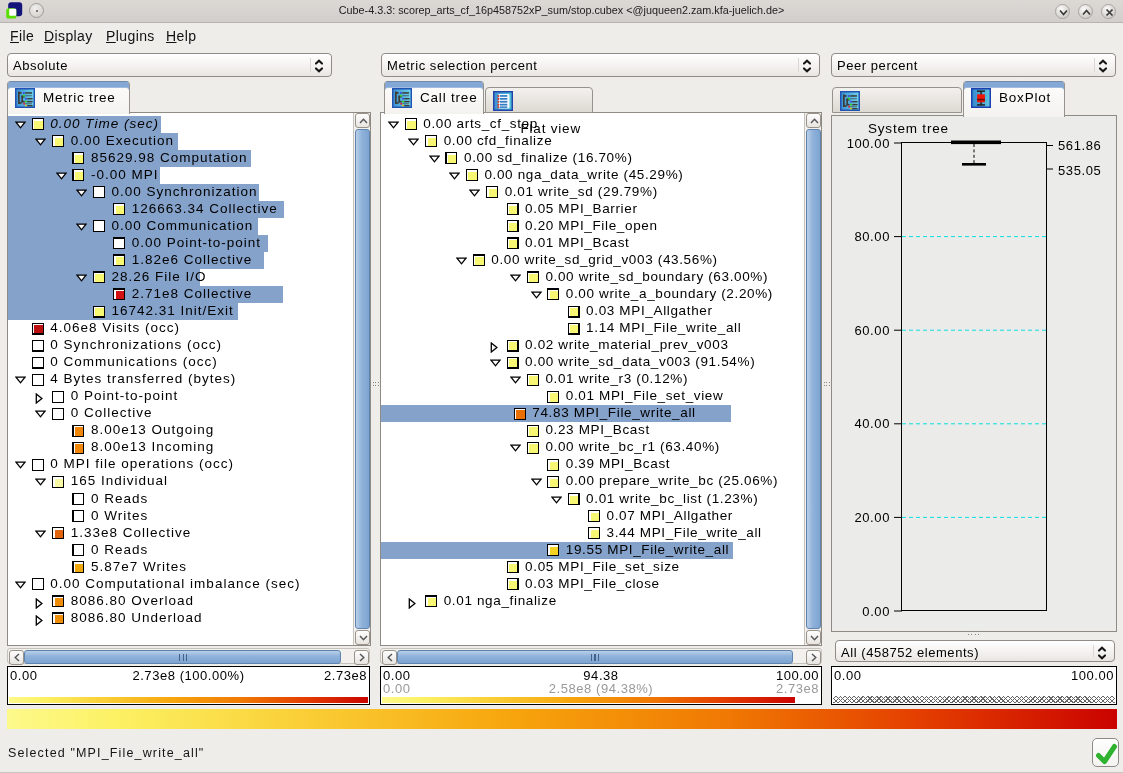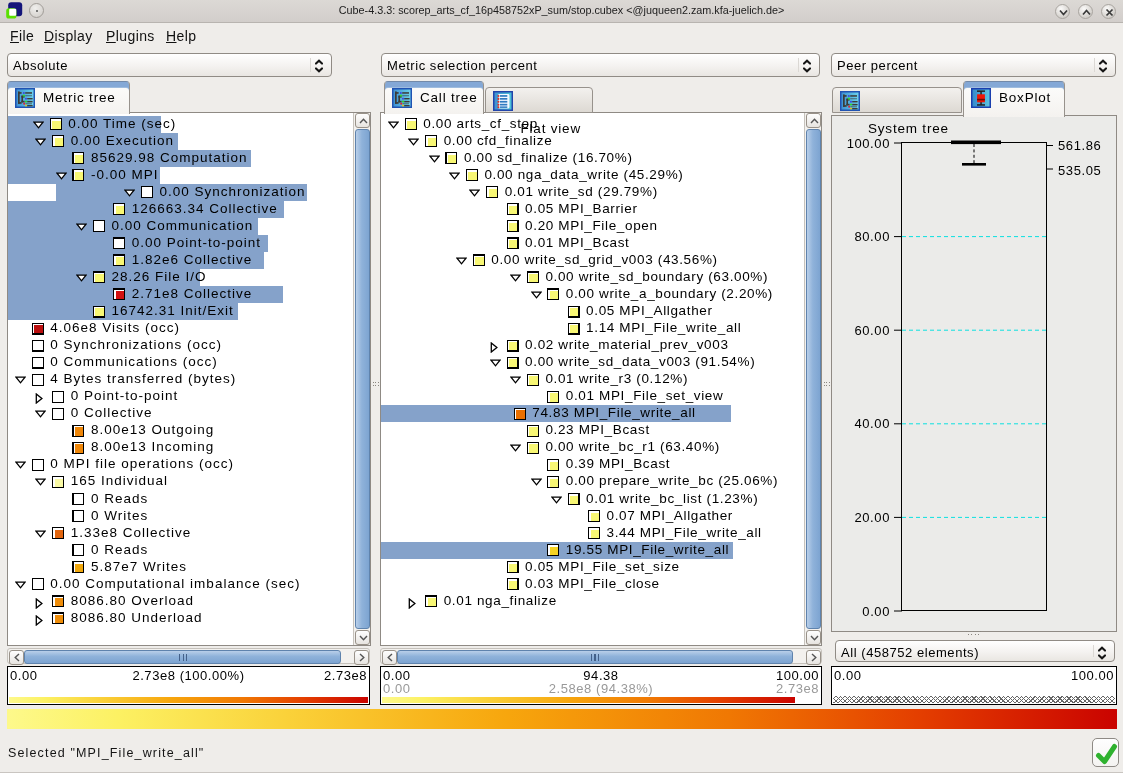--- a/index.html
+++ b/index.html
@@ -314,31 +314,31 @@
 </g>
 <rect x="6.1" y="6.3" width="7.8" height="8" fill="#ee1505"></rect>
 <rect x="6.1" y="10.8" width="7.8" height="1.6" fill="#6d0d02"></rect>
 </svg>
     </span>
     <span class="tlbl">BoxPlot</span>
   </div>
 
 <div class="twidget" style="left:7px;top:112px;width:364px;height:534px"></div>
 <div class="tree" id="ltree" style="left:8px;top:113px;width:345px;height:532px;padding-top:2.5px">
-<div class="row"><span class="hl sel" style="padding-left:25px;width:153px;"><span class="tslot"><svg class="tri" width="11" height="8" viewBox="0 0 11 8">
+<div class="row"><span class="hl sel" style="padding-left:7.0px;width:153px;font-style:italic;"><span class="tslot"><svg class="tri" width="11" height="8" viewBox="0 0 11 8">
             <path d="M1 1.2 H10 L5.5 6.8 Z" fill="#fff" stroke="#000" stroke-width="1.3"></path>
           </svg></span><span class="icon"><i style="background:#f8f774"></i></span><span class="txt">0.00 Time (sec)</span></span></div>
     <div class="row"><span class="hl sel" style="padding-left:27.4px;width:170px;"><span class="tslot"><svg class="tri" width="11" height="8" viewBox="0 0 11 8">
             <path d="M1 1.2 H10 L5.5 6.8 Z" fill="#fff" stroke="#000" stroke-width="1.3"></path>
           </svg></span><span class="icon"><i style="background:#f8f774"></i></span><span class="txt">0.00 Execution</span></span></div>
     <div class="row"><span class="hl sel" style="padding-left:47.7px;width:243px;"><span class="tslot"></span><span class="icon"><i style="background:#f8f774"></i></span><span class="txt">85629.98 Computation</span></span></div>
     <div class="row"><span class="hl sel" style="padding-left:47.7px;width:152px;"><span class="tslot"><svg class="tri" width="11" height="8" viewBox="0 0 11 8">
             <path d="M1 1.2 H10 L5.5 6.8 Z" fill="#fff" stroke="#000" stroke-width="1.3"></path>
           </svg></span><span class="icon"><i style="background:#f8f774"></i></span><span class="txt">-0.00 MPI</span></span></div>
-    <div class="row"><span class="hl sel" style="padding-left:68.1px;width:251px;margin-left:48px;"><span class="tslot"><svg class="tri" width="11" height="8" viewBox="0 0 11 8">
+    <div class="row"><span class="hl sel" style="padding-left:68.1px;width:251px;"><span class="tslot"><svg class="tri" width="11" height="8" viewBox="0 0 11 8">
             <path d="M1 1.2 H10 L5.5 6.8 Z" fill="#fff" stroke="#000" stroke-width="1.3"></path>
           </svg></span><span class="icon"><i style="background:#ffffff"></i></span><span class="txt">0.00 Synchronization</span></span></div>
     <div class="row"><span class="hl sel" style="padding-left:88.4px;width:276px;"><span class="tslot"></span><span class="icon"><i style="background:#f8f774"></i></span><span class="txt">126663.34 Collective</span></span></div>
     <div class="row"><span class="hl sel" style="padding-left:68.1px;width:250px;"><span class="tslot"><svg class="tri" width="11" height="8" viewBox="0 0 11 8">
             <path d="M1 1.2 H10 L5.5 6.8 Z" fill="#fff" stroke="#000" stroke-width="1.3"></path>
           </svg></span><span class="icon"><i style="background:#ffffff"></i></span><span class="txt">0.00 Communication</span></span></div>
     <div class="row"><span class="hl sel" style="padding-left:88.4px;width:260px;"><span class="tslot"></span><span class="icon"><i style="background:#ffffff"></i></span><span class="txt">0.00 Point-to-point</span></span></div>
     <div class="row"><span class="hl sel" style="padding-left:88.4px;width:256px;"><span class="tslot"></span><span class="icon"><i style="background:#f8f774"></i></span><span class="txt">1.82e6 Collective</span></span></div>
     <div class="row"><span class="hl sel" style="padding-left:68.1px;width:192px;"><span class="tslot"><svg class="tri" width="11" height="8" viewBox="0 0 11 8">
             <path d="M1 1.2 H10 L5.5 6.8 Z" fill="#fff" stroke="#000" stroke-width="1.3"></path>
@@ -441,21 +441,21 @@
     <div class="row"><span class="hl" style="padding-left:108.8px;"><span class="tslot"></span><span class="icon"><i style="background:#f8f774"></i></span><span class="txt">0.01 MPI_Bcast</span></span></div>
     <div class="row"><span class="hl" style="padding-left:75px;"><span class="tslot"><svg class="tri" width="11" height="8" viewBox="0 0 11 8">
             <path d="M1 1.2 H10 L5.5 6.8 Z" fill="#fff" stroke="#000" stroke-width="1.3"></path>
           </svg></span><span class="icon"><i style="background:#f8f774"></i></span><span class="txt">0.00 write_sd_grid_v003 (43.56%)</span></span></div>
     <div class="row"><span class="hl" style="padding-left:129.1px;"><span class="tslot"><svg class="tri" width="11" height="8" viewBox="0 0 11 8">
             <path d="M1 1.2 H10 L5.5 6.8 Z" fill="#fff" stroke="#000" stroke-width="1.3"></path>
           </svg></span><span class="icon"><i style="background:#f8f774"></i></span><span class="txt">0.00 write_sd_boundary (63.00%)</span></span></div>
     <div class="row"><span class="hl" style="padding-left:149.5px;"><span class="tslot"><svg class="tri" width="11" height="8" viewBox="0 0 11 8">
             <path d="M1 1.2 H10 L5.5 6.8 Z" fill="#fff" stroke="#000" stroke-width="1.3"></path>
           </svg></span><span class="icon"><i style="background:#f8f774"></i></span><span class="txt">0.00 write_a_boundary (2.20%)</span></span></div>
-    <div class="row"><span class="hl" style="padding-left:169.8px;"><span class="tslot"></span><span class="icon"><i style="background:#f8f774"></i></span><span class="txt">0.05 MPI_Allgather</span></span></div>
+    <div class="row"><span class="hl" style="padding-left:169.8px;"><span class="tslot"></span><span class="icon"><i style="background:#f8f774"></i></span><span class="txt">0.03 MPI_Allgather</span></span></div>
     <div class="row"><span class="hl" style="padding-left:169.8px;"><span class="tslot"></span><span class="icon"><i style="background:#f8f774"></i></span><span class="txt">1.14 MPI_File_write_all</span></span></div>
     <div class="row"><span class="hl" style="padding-left:108.8px;"><span class="tslot"><svg class="tri" width="8" height="11" viewBox="0 0 8 11">
             <path d="M1.3 1 V10 L6.9 5.5 Z" fill="#fff" stroke="#000" stroke-width="1.3"></path>
           </svg></span><span class="icon"><i style="background:#f8f774"></i></span><span class="txt">0.02 write_material_prev_v003</span></span></div>
     <div class="row"><span class="hl" style="padding-left:108.8px;"><span class="tslot"><svg class="tri" width="11" height="8" viewBox="0 0 11 8">
             <path d="M1 1.2 H10 L5.5 6.8 Z" fill="#fff" stroke="#000" stroke-width="1.3"></path>
           </svg></span><span class="icon"><i style="background:#f8f774"></i></span><span class="txt">0.00 write_sd_data_v003 (91.54%)</span></span></div>
     <div class="row"><span class="hl" style="padding-left:129.1px;"><span class="tslot"><svg class="tri" width="11" height="8" viewBox="0 0 11 8">
             <path d="M1 1.2 H10 L5.5 6.8 Z" fill="#fff" stroke="#000" stroke-width="1.3"></path>
           </svg></span><span class="icon"><i style="background:#f8f774"></i></span><span class="txt">0.01 write_r3 (0.12%)</span></span></div>

